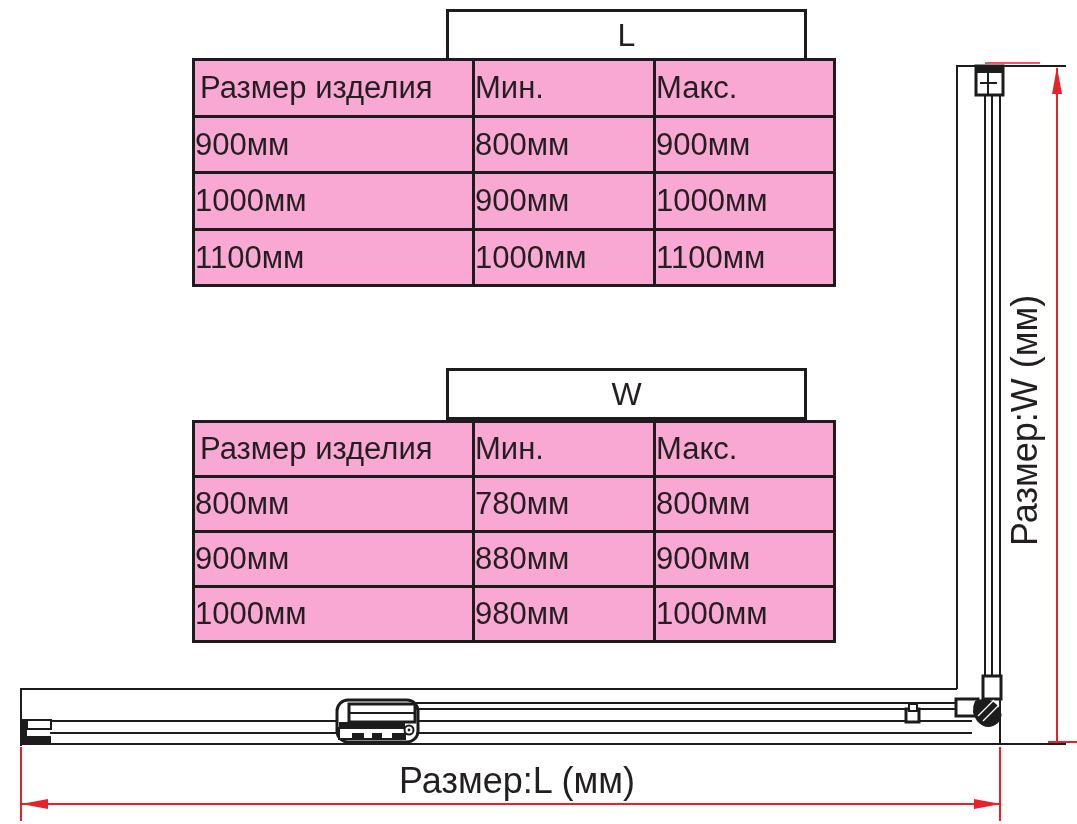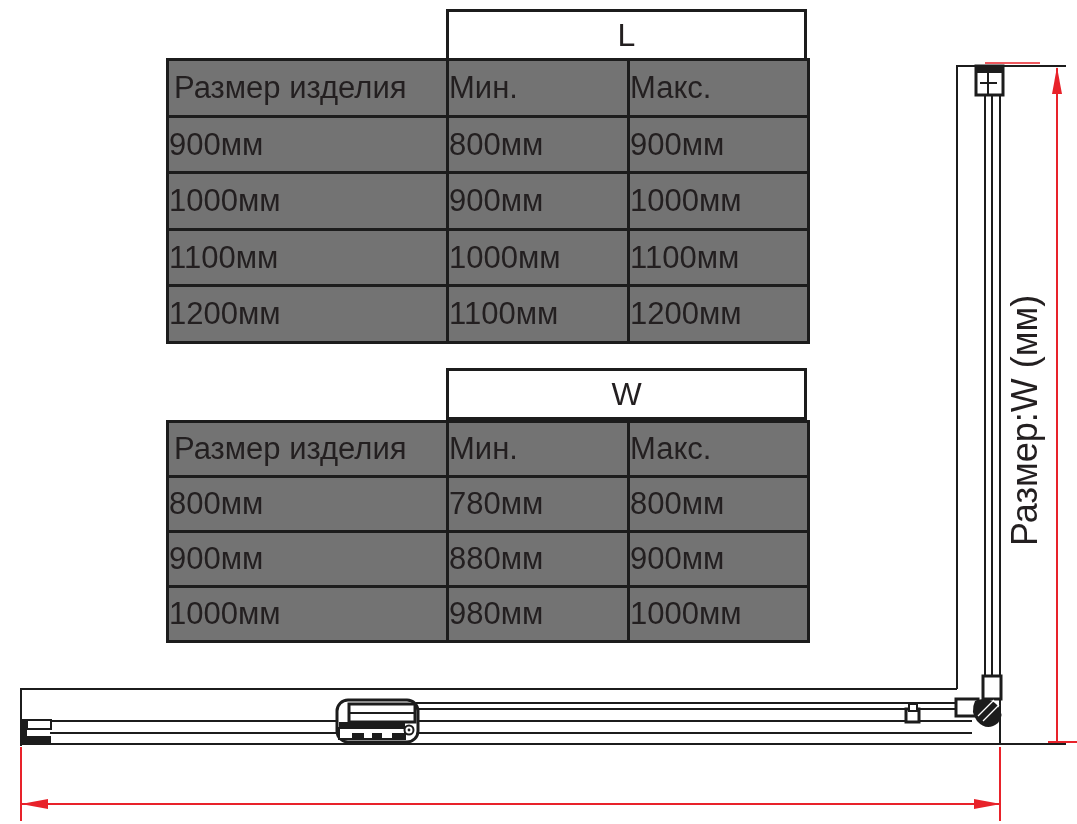--- a/index.html
+++ b/index.html
@@ -22,21 +22,22 @@
     border:3px solid var(--line);
     background:#fff;
     display:flex;align-items:center;justify-content:center;
     font-size:32px;
     box-sizing:border-box;
   }
   table.spec-table{
     position:absolute;
     border-collapse:collapse;
     table-layout:fixed;
-    background:#737373;
+    background:#f9a8d4;
+    margin-left:26px;
   }
   table.spec-table td{
     border:3px solid var(--line);
     font-size:31px;
     text-align:left;
     vertical-align:middle;
     padding:0;
     overflow:hidden;
     white-space:nowrap;
   }
@@ -98,25 +99,20 @@
     <tr style="height:57px">
       <td>1000мм</td>
       <td>900мм</td>
       <td>1000мм</td>
     </tr>
     <tr style="height:56px">
       <td>1100мм</td>
       <td>1000мм</td>
       <td>1100мм</td>
     </tr>
-    <tr style="height:57px">
-      <td>1200мм</td>
-      <td>1100мм</td>
-      <td>1200мм</td>
-    </tr>
   </tbody>
     </table>
 
   <div class="group-box" style="left:446px;top:368px;width:361px;height:52px;">
     <span>W</span>
   </div>
 
   <table class="spec-table" style="left:166px;top:420px;">
     <colgroup>
         <col style="width:280px">
@@ -212,16 +208,17 @@
     </g>
 
     <g>
       <line class="dimthin" x1="985" y1="63" x2="1040" y2="63"></line>
       <line class="dim" x1="1057" y1="68" x2="1057" y2="741"></line>
       <polygon class="dimfill" points="1057,67 1052,94 1062,94"></polygon>
       <line class="dim" x1="1048" y1="742" x2="1077" y2="742"></line>
     </g>
   </svg>
 
+  <div class="dim-label" style="left:387px;top:760px;width:260px;">Размер:L (мм)</div>
 
   <div class="dim-label-v" style="left:1004px;top:245px;height:350px;">Размер:W (мм)</div>
 
 </div>
 
 </body></html>

